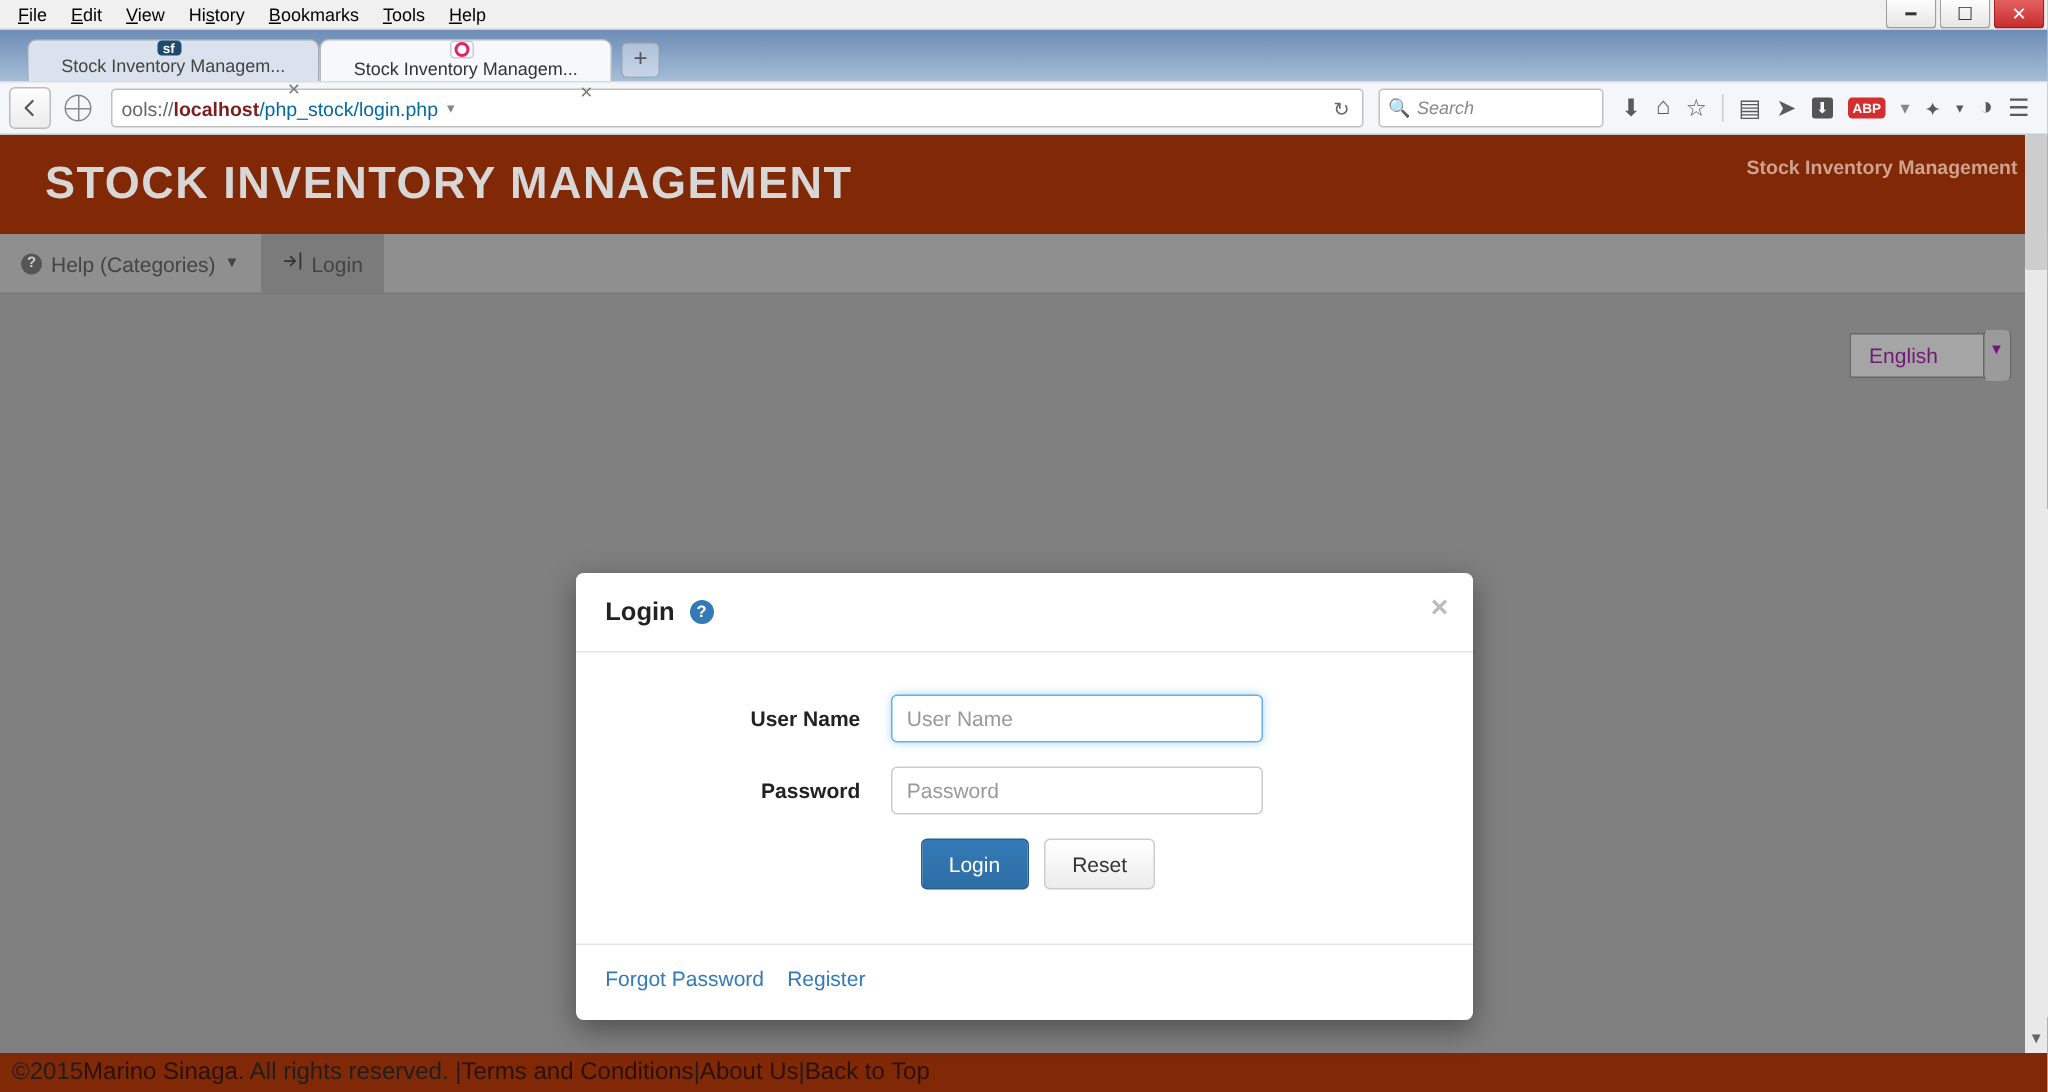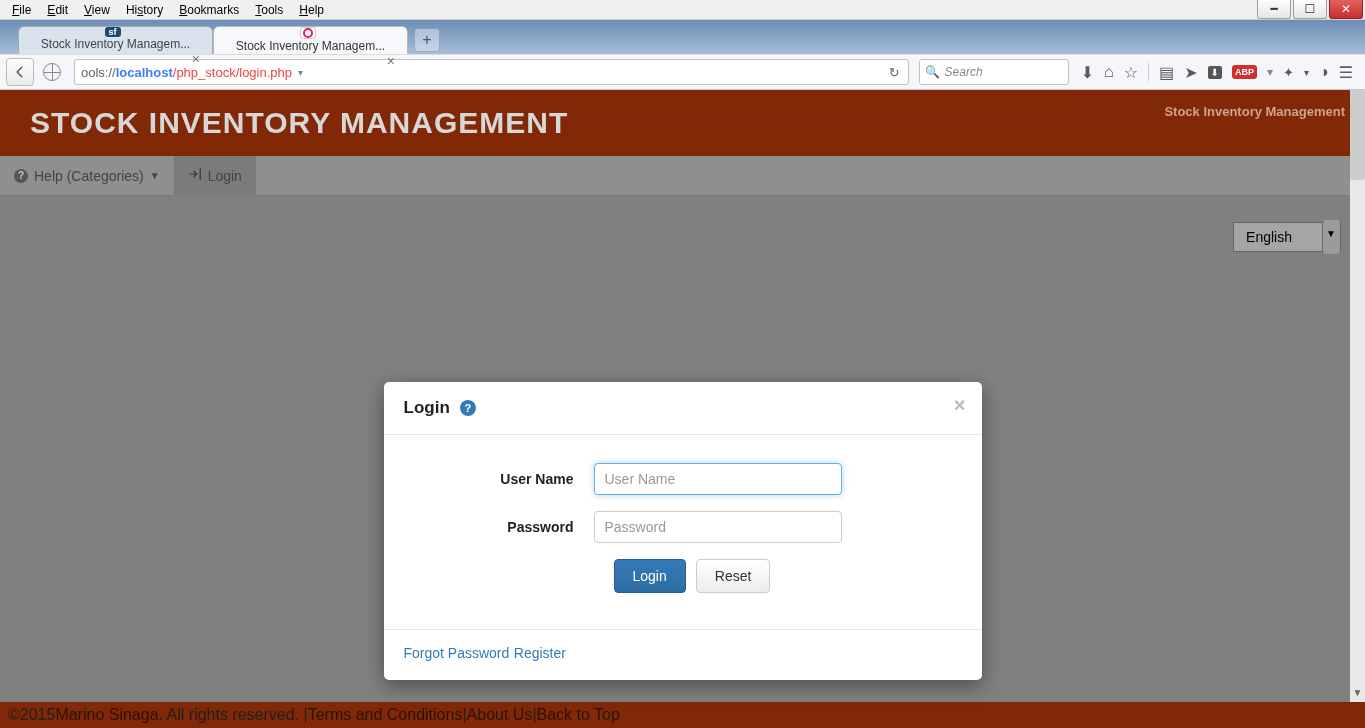--- a/index.html
+++ b/index.html
@@ -81,21 +81,21 @@
   }
   .globe { width:18px;height:18px;border:1.5px solid #888;border-radius:50%;position:relative;}
   .globe:before{content:"";position:absolute;left:50%;top:0;bottom:0;border-left:1px solid #888;}
   .globe:after{content:"";position:absolute;top:50%;left:0;right:0;border-top:1px solid #888;}
   
   .urlbox {
     flex: 1; height: 26px; border:1px solid #bfbfbf; border-radius: 3px; background: #fff;
     display: flex; align-items: center; padding-left: 6px; font-size: 13px; color: #666;
     margin-left: 4px;
   }
-  .urlbox b { color: #3b82f6; }
+  .urlbox b { color: #7f1d1d; }
   .urlbox .refresh { margin-left:auto; padding:0 8px; color:#666; }
   .urlbox .dd { padding:0 6px; color:#888; font-size:10px; }
   
   .searchbox {
     width: 150px; height: 26px; border:1px solid #bfbfbf; border-radius: 3px; background:#fff;
     display:flex;align-items:center; padding:0 6px; font-size:12px; color:#888; font-style:italic;
     margin-left: 6px;
   }
   .searchbox .mag { margin-right:4px; font-style:normal; color:#666; }
   
@@ -146,21 +146,21 @@
     display:inline-block;
   }
   
   .content-area {
     position:relative;
     height: calc(100% - 66px - 40px - 26px);
     background:#808080;
   }
   .lang-select {
     position:absolute; top:26px; right:24px;
-    border:1px solid #666; background:#a5a5a5; color:#000000;
+    border:1px solid #666; background:#a5a5a5; color:#701a75;
     font-size:14px; height:30px; display:flex; align-items:center;
   }
   .lang-select .val { padding:0 30px 0 12px; }
   .lang-select .btn { border-left:1px solid #666; width:18px; text-align:center; font-size:10px; padding:7px 3px; background:#9b9b9b;}
   
   
   .site-footer {
     height:26px; background:#812906; color:#1f1f1f; font-size:16px;
     display:flex; align-items:center; padding:0 8px;
   }
@@ -203,21 +203,21 @@
   .btn {
     height:34px; padding:0 18px; border-radius:4px; font-size:14px; cursor:pointer;
     border:1px solid transparent;
   }
   .btn-primary { background:#2e6da4; border-color:#285e8e; color:#fff; background:linear-gradient(#337ab7,#2e6da4);}
   .btn-default { background:linear-gradient(#fff,#ececec); border-color:#ccc; color:#333;}
   
   .modal-foot {
     padding:14px 20px 18px; border-top:1px solid #e5e5e5; margin-top:18px;
   }
-  .modal-foot a { color:#337ab7; text-decoration:none; font-size:14px; margin-right:0;}
+  .modal-foot a { color:#337ab7; text-decoration:none; font-size:14px; margin-right:11px;}
   
   
   .fake-scroll { position:absolute; right:0; top:0; bottom:26px; width:15px; background:#e9e9e9;}
   .fake-scroll .thumb { position:absolute; top:0; left:0; right:0; height:90px; background:#cdcdcd; border-radius:2px;}
   .fake-scroll .uparr, .fake-scroll .dnarr {
     position:absolute; left:0; right:0; height:15px; text-align:center; font-size:10px; color:#666;
   }
   .fake-scroll .uparr { top:0; }
   .fake-scroll .dnarr { bottom:0; }
 </style>
@@ -260,21 +260,21 @@
     <svg width="14" height="14" viewBox="0 0 24 24">
         <path d="M15 4l-8 8 8 8" fill="none" stroke="#555" stroke-width="2.5" stroke-linecap="round" stroke-linejoin="round"></path>
       </svg>
   </div>
   <div class="navbtn">
     <span class="globe"></span>
   </div>
   <div class="urlbox">
     <span>ools://</span>
       <b>localhost</b>
-      <span style="color:#ef4444">/php_stock/login.php</span>
+      <span style="color:#0369a1">/php_stock/login.php</span>
     <span class="dd">▾</span>
     <span class="refresh">↻</span>
   </div>
   <div class="searchbox">
     <span class="mag">🔍</span>
     <span>Search</span>
   </div>
   <div class="toolbar-right">
     <span>⬇</span>
     <span>⌂</span>

